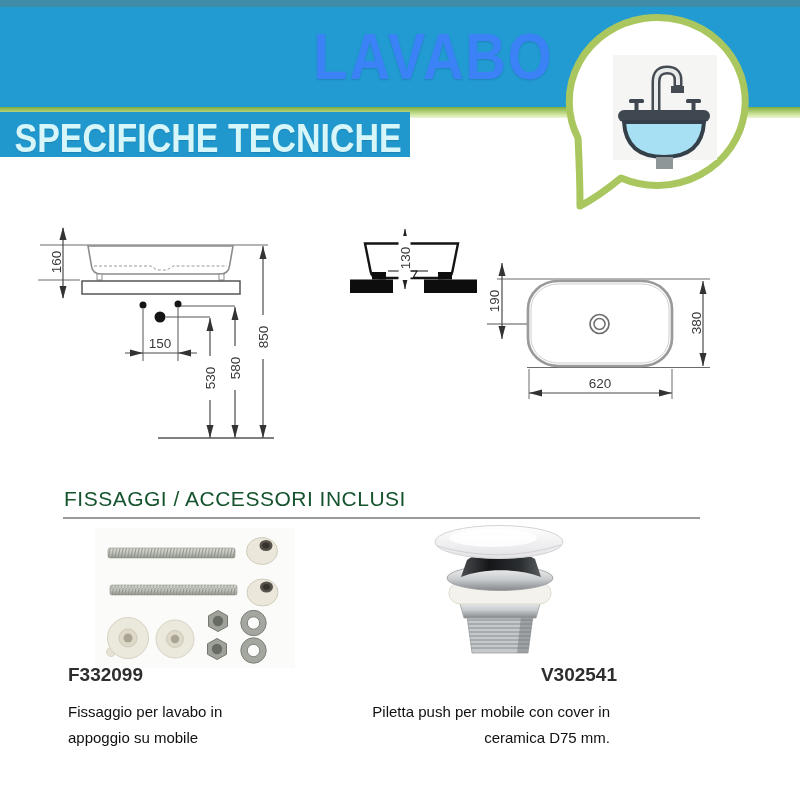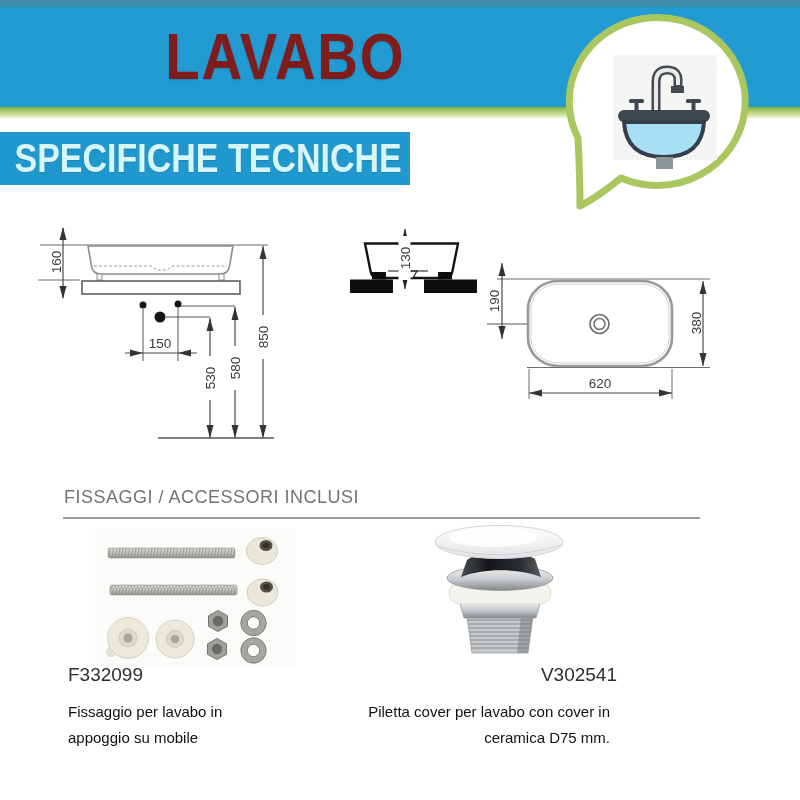--- a/index.html
+++ b/index.html
@@ -2,43 +2,43 @@
 <html><head>
 <meta charset="utf-8">
 <style>
   html,body{margin:0;padding:0;background:#fff;}
   #page{position:relative;width:800px;height:800px;background:#ffffff;overflow:hidden;
         font-family:"Liberation Sans","DejaVu Sans",sans-serif;}
   
   #top-strip{position:absolute;left:0;top:0;width:800px;height:7px;background:#3e8ca8;}
   #banner{position:absolute;left:0;top:7px;width:800px;height:100px;background:#229bd3;}
   #banner-title{position:absolute;left:0;top:7px;width:570px;height:100px;line-height:100px;
-        text-align:center;font-size:64px;font-weight:bold;color:#7f1d1d;letter-spacing:2px;
+        text-align:right;font-size:64px;font-weight:bold;color:#3b82f6;letter-spacing:2px;
         text-shadow:0 1px 2px rgba(20,90,130,.35);}
   #banner-title span{display:inline-block;transform:scaleX(.88);transform-origin:center;}
   #green-line{position:absolute;left:0;top:107px;width:800px;height:11px;
         background:linear-gradient(#7fae3a,#cfe5a0 70%,#eef5d6);}
-  #spec-box{position:absolute;left:0;top:132px;width:410px;height:53px;background:#2198cd;}
+  #spec-box{position:absolute;left:0;top:112px;width:410px;height:45px;background:#2198cd;}
   #spec-box .t{display:inline-block;transform:scaleX(.85);transform-origin:left center;
         font-size:40px;font-weight:bold;color:#d7f6fa;line-height:53px;padding-left:17px;
         white-space:nowrap;text-shadow:0 1px 1px rgba(20,90,130,.3);}
   
   #bubble{position:absolute;left:552px;top:10px;width:212px;height:202px;}
   
   #drawings{position:absolute;left:0;top:200px;width:800px;height:270px;}
   #drawings text{font-family:"Liberation Sans","DejaVu Sans",sans-serif;font-size:13.5px;fill:#3a3a3a;}
   
-  #acc-title{position:absolute;left:64px;top:487px;font-size:18px;color:#737373;letter-spacing:.5px;}
+  #acc-title{position:absolute;left:64px;top:487px;font-size:21px;color:#14532d;letter-spacing:.5px;}
   #acc-rule{position:absolute;left:63px;top:517px;width:637px;height:1.5px;background:#9a9a9a;}
   #fixing-img{position:absolute;left:95px;top:528px;width:200px;height:140px;}
   #drain-img{position:absolute;left:423px;top:520px;width:150px;height:145px;}
   .item-block{position:absolute;top:664px;}
   #item-left{left:68px;width:240px;}
   #item-right{left:362px;width:255px;text-align:right;}
-  .item-code{font-size:19px;font-weight:normal;color:#2e2e2e;margin-bottom:13px;}
+  .item-code{font-size:19px;font-weight:bold;color:#2e2e2e;margin-bottom:13px;}
   .item-desc{font-size:15px;color:#101010;line-height:26px;}
   #item-left .item-desc{width:218px;}
   #item-right .item-desc{width:248px;}
 </style>
 </head>
 <body>
 
 <div id="page">
 
   <div id="top-strip"></div>
@@ -277,16 +277,16 @@
       <path d="M 14 26 Q 76 44 138 25" fill="none" stroke="#cccccf" stroke-width="1" opacity="0.8"></path>
     </g>
   </svg>
 
   <div id="item-left" class="item-block">
     <div class="item-code">F332099</div>
     <div class="item-desc">Fissaggio per lavabo in appoggio su mobile</div>
   </div>
   <div id="item-right" class="item-block">
     <div class="item-code">V302541</div>
-    <div class="item-desc">Piletta cover per lavabo con cover in ceramica D75 mm.</div>
+    <div class="item-desc">Piletta push per mobile con cover in ceramica D75 mm.</div>
   </div>
 
 </div>
 
 </body></html>

